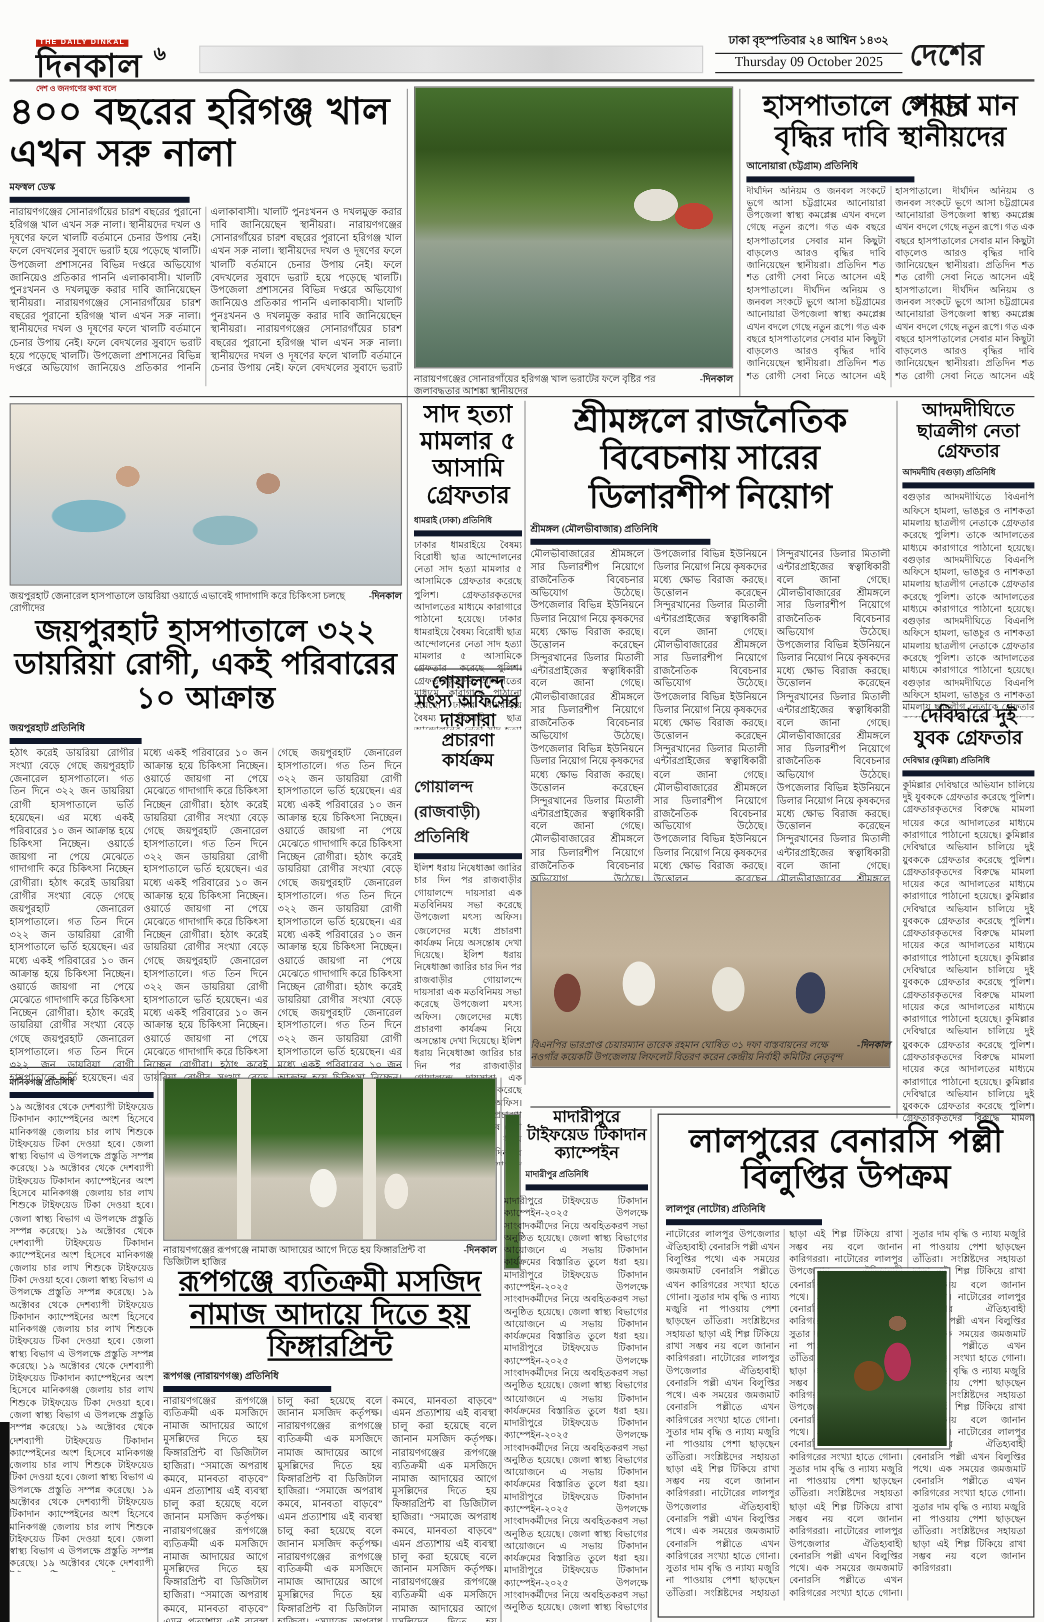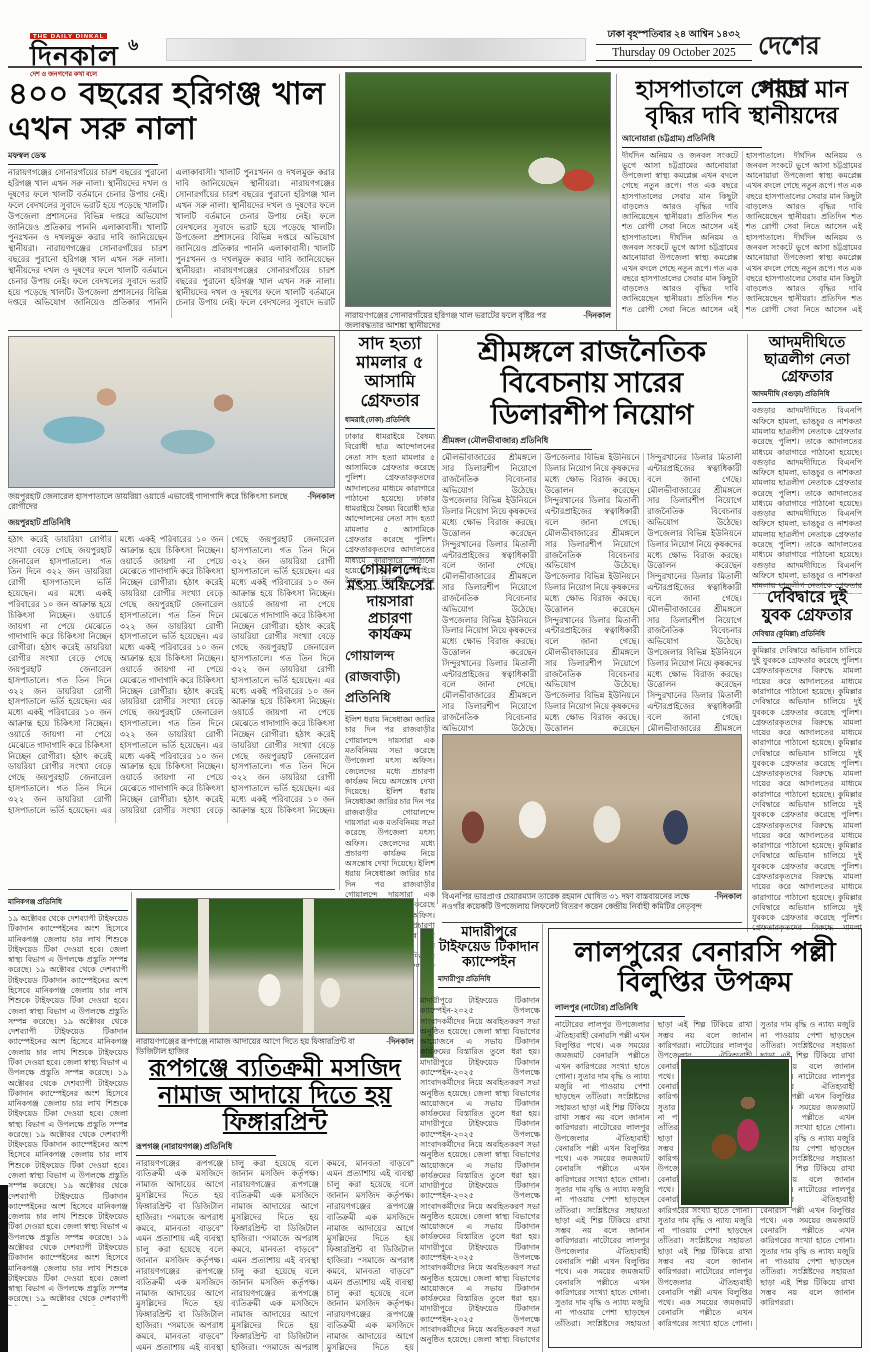--- a/index.html
+++ b/index.html
@@ -7,21 +7,21 @@
   #page {
     position:relative; width:870px; height:1352px; margin:0 auto;
     background:#fcfcfa; overflow:hidden;
     font-family:"Liberation Serif", serif; color:#111;
   }
   .abs { position:absolute; }
   .hl { font-weight:bold; color:#0a0a0a; text-align:center; line-height:1.12;
         font-family:"DejaVu Serif", "Liberation Serif", serif; }
   .hl-left { text-align:left; }
   .byline { font-size:8px; font-weight:bold; color:#222;
-            border-bottom:1px solid #0f172a; padding-bottom:2px; margin:4px 0 3px 0; }
+            border-bottom:5px solid #0f172a; padding-bottom:2px; margin:4px 0 3px 0; }
   .body-text { font-size:8.2px; line-height:1.32; text-align:justify;
                color:#1c1c1c; overflow:hidden; }
   .cols2 { column-count:2; column-gap:8px; column-rule:1px solid #bbb; }
   .cols3 { column-count:3; column-gap:8px; column-rule:1px solid #bbb; }
   .caption { font-size:8px; line-height:1.25; color:#222;
              display:flex; justify-content:space-between; gap:8px; }
   .caption .credit { white-space:nowrap; font-weight:bold; }
   .vrule { position:absolute; width:1px; background:#9a9a9a; }
   .hrule { position:absolute; height:1px; background:#444; }
   .photo { position:absolute; border:1px solid #777; }
@@ -111,45 +111,46 @@
   </div>
 
   <div class="hrule" style="left:8px; top:330px; width:854px;"></div>
 
   <div class="photo ph-hospital" style="left:8px; top:336px; width:327px; height:152px;"></div>
   <div class="abs caption" style="left:8px; top:492px; width:327px;">
     <span>জয়পুরহাট জেনারেল হাসপাতালে ডায়রিয়া ওয়ার্ডে এভাবেই গাদাগাদি করে চিকিৎসা চলছে রোগীদের</span>
     <span class="credit">-দিনকাল</span>
   </div>
   <div class="abs" style="left:8px; top:512px; width:327px;">
+    <div class="hl" style="font-size:25px;">জয়পুরহাট হাসপাতালে ৩২২ ডায়রিয়া রোগী, একই পরিবারের ১০ আক্রান্ত</div>
     <div class="byline" style="width:110px;">জয়পুরহাট প্রতিনিধি</div>
     <div class="body-text cols3" style="height:288px;">হঠাৎ করেই ডায়রিয়া রোগীর সংখ্যা বেড়ে গেছে জয়পুরহাট জেনারেল হাসপাতালে। গত তিন দিনে ৩২২ জন ডায়রিয়া রোগী হাসপাতালে ভর্তি হয়েছেন। এর মধ্যে একই পরিবারের ১০ জন আক্রান্ত হয়ে চিকিৎসা নিচ্ছেন। ওয়ার্ডে জায়গা না পেয়ে মেঝেতে গাদাগাদি করে চিকিৎসা নিচ্ছেন রোগীরা। হঠাৎ করেই ডায়রিয়া রোগীর সংখ্যা বেড়ে গেছে জয়পুরহাট জেনারেল হাসপাতালে। গত তিন দিনে ৩২২ জন ডায়রিয়া রোগী হাসপাতালে ভর্তি হয়েছেন। এর মধ্যে একই পরিবারের ১০ জন আক্রান্ত হয়ে চিকিৎসা নিচ্ছেন। ওয়ার্ডে জায়গা না পেয়ে মেঝেতে গাদাগাদি করে চিকিৎসা নিচ্ছেন রোগীরা। হঠাৎ করেই ডায়রিয়া রোগীর সংখ্যা বেড়ে গেছে জয়পুরহাট জেনারেল হাসপাতালে। গত তিন দিনে ৩২২ জন ডায়রিয়া রোগী হাসপাতালে ভর্তি হয়েছেন। এর মধ্যে একই পরিবারের ১০ জন আক্রান্ত হয়ে চিকিৎসা নিচ্ছেন। ওয়ার্ডে জায়গা না পেয়ে মেঝেতে গাদাগাদি করে চিকিৎসা নিচ্ছেন রোগীরা। হঠাৎ করেই ডায়রিয়া রোগীর সংখ্যা বেড়ে গেছে জয়পুরহাট জেনারেল হাসপাতালে। গত তিন দিনে ৩২২ জন ডায়রিয়া রোগী হাসপাতালে ভর্তি হয়েছেন। এর মধ্যে একই পরিবারের ১০ জন আক্রান্ত হয়ে চিকিৎসা নিচ্ছেন। ওয়ার্ডে জায়গা না পেয়ে মেঝেতে গাদাগাদি করে চিকিৎসা নিচ্ছেন রোগীরা। হঠাৎ করেই ডায়রিয়া রোগীর সংখ্যা বেড়ে গেছে জয়পুরহাট জেনারেল হাসপাতালে। গত তিন দিনে ৩২২ জন ডায়রিয়া রোগী হাসপাতালে ভর্তি হয়েছেন। এর মধ্যে একই পরিবারের ১০ জন আক্রান্ত হয়ে চিকিৎসা নিচ্ছেন। ওয়ার্ডে জায়গা না পেয়ে মেঝেতে গাদাগাদি করে চিকিৎসা নিচ্ছেন রোগীরা। হঠাৎ করেই ডায়রিয়া রোগীর সংখ্যা বেড়ে গেছে জয়পুরহাট জেনারেল হাসপাতালে। গত তিন দিনে ৩২২ জন ডায়রিয়া রোগী হাসপাতালে ভর্তি হয়েছেন। এর মধ্যে একই পরিবারের ১০ জন আক্রান্ত হয়ে চিকিৎসা নিচ্ছেন। ওয়ার্ডে জায়গা না পেয়ে মেঝেতে গাদাগাদি করে চিকিৎসা নিচ্ছেন রোগীরা। হঠাৎ করেই ডায়রিয়া রোগীর সংখ্যা বেড়ে গেছে জয়পুরহাট জেনারেল হাসপাতালে। গত তিন দিনে ৩২২ জন ডায়রিয়া রোগী হাসপাতালে ভর্তি হয়েছেন। এর মধ্যে একই পরিবারের ১০ জন আক্রান্ত হয়ে চিকিৎসা নিচ্ছেন। ওয়ার্ডে জায়গা না পেয়ে মেঝেতে গাদাগাদি করে চিকিৎসা নিচ্ছেন রোগীরা। হঠাৎ করেই ডায়রিয়া রোগীর সংখ্যা বেড়ে গেছে জয়পুরহাট জেনারেল হাসপাতালে। গত তিন দিনে ৩২২ জন ডায়রিয়া রোগী হাসপাতালে ভর্তি হয়েছেন। এর মধ্যে একই পরিবারের ১০ জন আক্রান্ত হয়ে চিকিৎসা নিচ্ছেন। ওয়ার্ডে জায়গা না পেয়ে মেঝেতে গাদাগাদি করে চিকিৎসা নিচ্ছেন রোগীরা।</div>
   </div>
   <div class="hrule" style="left:8px; top:889px; width:327px;"></div>
 
   <div class="abs" style="left:345px; top:334px; width:90px;">
-    <div class="hl" style="font-size:17px;">সাদ হত্যা মামলার ৫ আসামি গ্রেফতার</div>
+    <div class="hl" style="font-size:20px;">সাদ হত্যা মামলার ৫ আসামি গ্রেফতার</div>
     <div class="byline" style="font-size:7px;">ধামরাই (ঢাকা) প্রতিনিধি</div>
     <div class="body-text" style="height:158px; font-size:7.8px;">ঢাকার ধামরাইয়ে বৈষম্য বিরোধী ছাত্র আন্দোলনের নেতা সাদ হত্যা মামলার ৫ আসামিকে গ্রেফতার করেছে পুলিশ। গ্রেফতারকৃতদের আদালতের মাধ্যমে কারাগারে পাঠানো হয়েছে। ঢাকার ধামরাইয়ে বৈষম্য বিরোধী ছাত্র আন্দোলনের নেতা সাদ হত্যা মামলার ৫ আসামিকে গ্রেফতার করেছে পুলিশ। গ্রেফতারকৃতদের আদালতের মাধ্যমে কারাগারে পাঠানো হয়েছে। ঢাকার ধামরাইয়ে বৈষম্য বিরোধী ছাত্র আন্দোলনের নেতা সাদ হত্যা মামলার ৫ আসামিকে গ্রেফতার করেছে পুলিশ। গ্রেফতারকৃতদের আদালতের মাধ্যমে কারাগারে পাঠানো হয়েছে। ঢাকার ধামরাইয়ে বৈষম্য বিরোধী ছাত্র আন্দোলনের নেতা সাদ হত্যা মামলার ৫ আসামিকে গ্রেফতার করেছে পুলিশ। গ্রেফতারকৃতদের আদালতের মাধ্যমে কারাগারে পাঠানো হয়েছে।</div>
   </div>
   <div class="hrule" style="left:345px; top:557px; width:90px;"></div>
   <div class="abs" style="left:345px; top:561px; width:90px;">
     <div class="hl" style="font-size:14.5px;">গোয়ালন্দে মৎস্য অফিসের দায়সারা প্রচারণা কার্যক্রম</div>
     <div class="byline" style="font-size:13px;">গোয়ালন্দ (রাজবাড়ী) প্রতিনিধি</div>
     <div class="body-text" style="height:252px; font-size:7.8px;">ইলিশ ধরায় নিষেধাজ্ঞা জারির চার দিন পর রাজবাড়ীর গোয়ালন্দে দায়সারা এক মতবিনিময় সভা করেছে উপজেলা মৎস্য অফিস। জেলেদের মধ্যে প্রচারণা কার্যক্রম নিয়ে অসন্তোষ দেখা দিয়েছে। ইলিশ ধরায় নিষেধাজ্ঞা জারির চার দিন পর রাজবাড়ীর গোয়ালন্দে দায়সারা এক মতবিনিময় সভা করেছে উপজেলা মৎস্য অফিস। জেলেদের মধ্যে প্রচারণা কার্যক্রম নিয়ে অসন্তোষ দেখা দিয়েছে। ইলিশ ধরায় নিষেধাজ্ঞা জারির চার দিন পর রাজবাড়ীর গোয়ালন্দে দায়সারা এক মতবিনিময় সভা করেছে উপজেলা মৎস্য অফিস। জেলেদের মধ্যে প্রচারণা কার্যক্রম নিয়ে অসন্তোষ দেখা দিয়েছে। ইলিশ ধরায় নিষেধাজ্ঞা জারির চার দিন পর রাজবাড়ীর গোয়ালন্দে দায়সারা এক মতবিনিময় সভা করেছে উপজেলা মৎস্য অফিস। জেলেদের মধ্যে প্রচারণা কার্যক্রম নিয়ে অসন্তোষ দেখা দিয়েছে। ইলিশ ধরায় নিষেধাজ্ঞা জারির চার দিন পর রাজবাড়ীর গোয়ালন্দে দায়সারা এক মতবিনিময় সভা করেছে উপজেলা মৎস্য অফিস। জেলেদের মধ্যে প্রচারণা কার্যক্রম নিয়ে অসন্তোষ দেখা দিয়েছে। ইলিশ ধরায় নিষেধাজ্ঞা জারির চার দিন পর রাজবাড়ীর গোয়ালন্দে দায়সারা এক মতবিনিময় সভা করেছে উপজেলা মৎস্য অফিস। জেলেদের মধ্যে প্রচারণা কার্যক্রম নিয়ে অসন্তোষ দেখা দিয়েছে।</div>
   </div>
   <div class="vrule" style="left:437px; top:334px; height:570px;"></div>
 
   <div class="abs" style="left:442px; top:336px; width:300px;">
     <div class="hl" style="font-size:28px;font-family:Liberation Serif, serif;">শ্রীমঙ্গলে রাজনৈতিক বিবেচনায় সারের ডিলারশীপ নিয়োগ</div>
     <div class="byline" style="width:150px;">শ্রীমঙ্গল (মৌলভীবাজার) প্রতিনিধি</div>
     <div class="body-text cols3" style="height:292px;">মৌলভীবাজারের শ্রীমঙ্গলে সার ডিলারশীপ নিয়োগে রাজনৈতিক বিবেচনার অভিযোগ উঠেছে। উপজেলার বিভিন্ন ইউনিয়নে ডিলার নিয়োগ নিয়ে কৃষকদের মধ্যে ক্ষোভ বিরাজ করছে। উত্তোলন করেছেন সিন্দুরখানের ডিলার মিতালী এন্টারপ্রাইজের স্বত্বাধিকারী বলে জানা গেছে। মৌলভীবাজারের শ্রীমঙ্গলে সার ডিলারশীপ নিয়োগে রাজনৈতিক বিবেচনার অভিযোগ উঠেছে। উপজেলার বিভিন্ন ইউনিয়নে ডিলার নিয়োগ নিয়ে কৃষকদের মধ্যে ক্ষোভ বিরাজ করছে। উত্তোলন করেছেন সিন্দুরখানের ডিলার মিতালী এন্টারপ্রাইজের স্বত্বাধিকারী বলে জানা গেছে। মৌলভীবাজারের শ্রীমঙ্গলে সার ডিলারশীপ নিয়োগে রাজনৈতিক বিবেচনার অভিযোগ উঠেছে। উপজেলার বিভিন্ন ইউনিয়নে ডিলার নিয়োগ নিয়ে কৃষকদের মধ্যে ক্ষোভ বিরাজ করছে। উত্তোলন করেছেন সিন্দুরখানের ডিলার মিতালী এন্টারপ্রাইজের স্বত্বাধিকারী বলে জানা গেছে। মৌলভীবাজারের শ্রীমঙ্গলে সার ডিলারশীপ নিয়োগে রাজনৈতিক বিবেচনার অভিযোগ উঠেছে। উপজেলার বিভিন্ন ইউনিয়নে ডিলার নিয়োগ নিয়ে কৃষকদের মধ্যে ক্ষোভ বিরাজ করছে। উত্তোলন করেছেন সিন্দুরখানের ডিলার মিতালী এন্টারপ্রাইজের স্বত্বাধিকারী বলে জানা গেছে। মৌলভীবাজারের শ্রীমঙ্গলে সার ডিলারশীপ নিয়োগে রাজনৈতিক বিবেচনার অভিযোগ উঠেছে। উপজেলার বিভিন্ন ইউনিয়নে ডিলার নিয়োগ নিয়ে কৃষকদের মধ্যে ক্ষোভ বিরাজ করছে। উত্তোলন করেছেন সিন্দুরখানের ডিলার মিতালী এন্টারপ্রাইজের স্বত্বাধিকারী বলে জানা গেছে। মৌলভীবাজারের শ্রীমঙ্গলে সার ডিলারশীপ নিয়োগে রাজনৈতিক বিবেচনার অভিযোগ উঠেছে। উপজেলার বিভিন্ন ইউনিয়নে ডিলার নিয়োগ নিয়ে কৃষকদের মধ্যে ক্ষোভ বিরাজ করছে। উত্তোলন করেছেন সিন্দুরখানের ডিলার মিতালী এন্টারপ্রাইজের স্বত্বাধিকারী বলে জানা গেছে। মৌলভীবাজারের শ্রীমঙ্গলে সার ডিলারশীপ নিয়োগে রাজনৈতিক বিবেচনার অভিযোগ উঠেছে। উপজেলার বিভিন্ন ইউনিয়নে ডিলার নিয়োগ নিয়ে কৃষকদের মধ্যে ক্ষোভ বিরাজ করছে। উত্তোলন করেছেন সিন্দুরখানের ডিলার মিতালী এন্টারপ্রাইজের স্বত্বাধিকারী বলে জানা গেছে। মৌলভীবাজারের শ্রীমঙ্গলে সার ডিলারশীপ নিয়োগে রাজনৈতিক বিবেচনার অভিযোগ উঠেছে। উপজেলার বিভিন্ন ইউনিয়নে ডিলার নিয়োগ নিয়ে কৃষকদের মধ্যে ক্ষোভ বিরাজ করছে। উত্তোলন করেছেন সিন্দুরখানের ডিলার মিতালী এন্টারপ্রাইজের স্বত্বাধিকারী বলে জানা গেছে। মৌলভীবাজারের শ্রীমঙ্গলে সার ডিলারশীপ নিয়োগে রাজনৈতিক বিবেচনার অভিযোগ উঠেছে। উপজেলার বিভিন্ন ইউনিয়নে ডিলার নিয়োগ নিয়ে কৃষকদের মধ্যে ক্ষোভ বিরাজ করছে। উত্তোলন করেছেন সিন্দুরখানের ডিলার মিতালী এন্টারপ্রাইজের স্বত্বাধিকারী বলে জানা গেছে।</div>
   </div>
   <div class="photo ph-meeting" style="left:442px; top:734px; width:300px; height:156px;"></div>
-  <div class="abs caption" style="left:442px; top:892px; width:300px;">
+  <div class="abs caption" style="left:442px; top:866px; width:300px;font-style:italic;">
     <span>বিএনপির ভারপ্রাপ্ত চেয়ারম্যান তারেক রহমান ঘোষিত ৩১ দফা বাস্তবায়নের লক্ষে নওগাঁর কয়েকটি উপজেলায় লিফলেট বিতরণ করেন কেন্দ্রীয় নির্বাহী কমিটির নেতৃবৃন্দ</span>
     <span class="credit">-দিনকাল</span>
   </div>
   <div class="hrule" style="left:442px; top:922px; width:300px;"></div>
 
   <div class="vrule" style="left:747px; top:334px; height:598px;"></div>
   <div class="abs" style="left:752px; top:334px; width:110px;">
     <div class="hl" style="font-size:15px;">আদমদীঘিতে ছাত্রলীগ নেতা গ্রেফতার</div>
     <div class="byline" style="font-size:7px;">আদমদীঘি (বগুড়া) প্রতিনিধি</div>
     <div class="body-text" style="height:188px; font-size:7.8px;">বগুড়ার আদমদীঘিতে বিএনপি অফিসে হামলা, ভাঙচুর ও নাশকতা মামলায় ছাত্রলীগ নেতাকে গ্রেফতার করেছে পুলিশ। তাকে আদালতের মাধ্যমে কারাগারে পাঠানো হয়েছে। বগুড়ার আদমদীঘিতে বিএনপি অফিসে হামলা, ভাঙচুর ও নাশকতা মামলায় ছাত্রলীগ নেতাকে গ্রেফতার করেছে পুলিশ। তাকে আদালতের মাধ্যমে কারাগারে পাঠানো হয়েছে। বগুড়ার আদমদীঘিতে বিএনপি অফিসে হামলা, ভাঙচুর ও নাশকতা মামলায় ছাত্রলীগ নেতাকে গ্রেফতার করেছে পুলিশ। তাকে আদালতের মাধ্যমে কারাগারে পাঠানো হয়েছে। বগুড়ার আদমদীঘিতে বিএনপি অফিসে হামলা, ভাঙচুর ও নাশকতা মামলায় ছাত্রলীগ নেতাকে গ্রেফতার করেছে পুলিশ। তাকে আদালতের মাধ্যমে কারাগারে পাঠানো হয়েছে। বগুড়ার আদমদীঘিতে বিএনপি অফিসে হামলা, ভাঙচুর ও নাশকতা মামলায় ছাত্রলীগ নেতাকে গ্রেফতার করেছে পুলিশ। তাকে আদালতের মাধ্যমে কারাগারে পাঠানো হয়েছে।</div>

